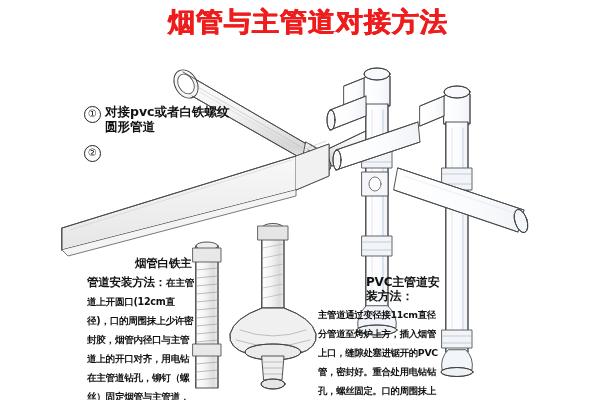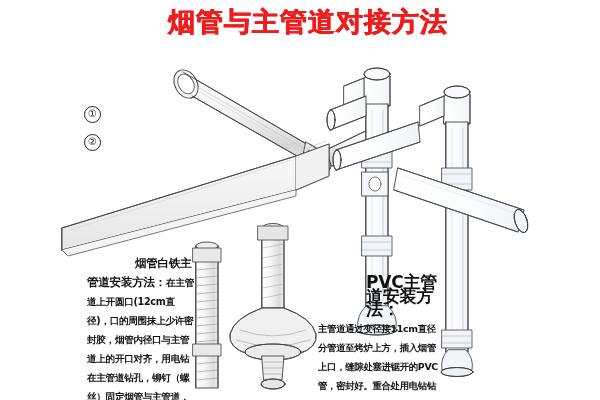--- a/index.html
+++ b/index.html
@@ -26,21 +26,21 @@
     font-size:10px;line-height:14px;text-align:center;color:#111;margin-right:4px;margin-top:2px;
   }
   .note-txt{font-size:12.5px;line-height:15px;color:#111;font-weight:600;}
 
   
   .block{position:absolute;color:#111;}
   .block .lead{font-weight:bold;font-size:11.5px;line-height:13.5px;letter-spacing:-0.2px;margin-left:48px;}
   .block .body{font-weight:bold;font-size:9.6px;line-height:12.2px;letter-spacing:-0.3px;}
   #block-left{left:87px;top:252px;width:108px;}
   #block-right{left:318px;top:276px;width:122px;}
-  #block-right .lead{font-size:17px;}
+  #block-right .lead{font-size:12px;}
   #block-right .body{font-size:9.4px;line-height:12px;}
 
   
   #art{position:absolute;left:0;top:0;width:600px;height:400px;}
 </style>
 </head>
 <body>
 
 <div id="stage">
 
@@ -246,20 +246,21 @@
         <ellipse cx="375" cy="184" rx="6" ry="7" fill="#ffffff" stroke="#666"></ellipse>
       </g>
     </g>
   </svg>
 
   <div class="title">烟管与主管道对接方法</div>
 
   <div class="notes">
     <div class="note">
       <span class="note-num">①</span>
+      <span class="note-txt">对接pvc或者白铁螺纹圆形管道</span>
     </div>
     <div class="note">
       <span class="note-num">②</span>
     </div>
   </div>
 
   <div class="block" id="block-left">
     <span class="lead">烟管白铁主管道安装方法：</span><span class="body">在主管道上开圆口(12cm直径)，口的周围抹上少许密封胶，烟管内径口与主管道上的开口对齐，用电钻在主管道钻孔，铆钉（螺丝）固定烟管与主管道，烟管安装完毕。</span>
     
   </div>

